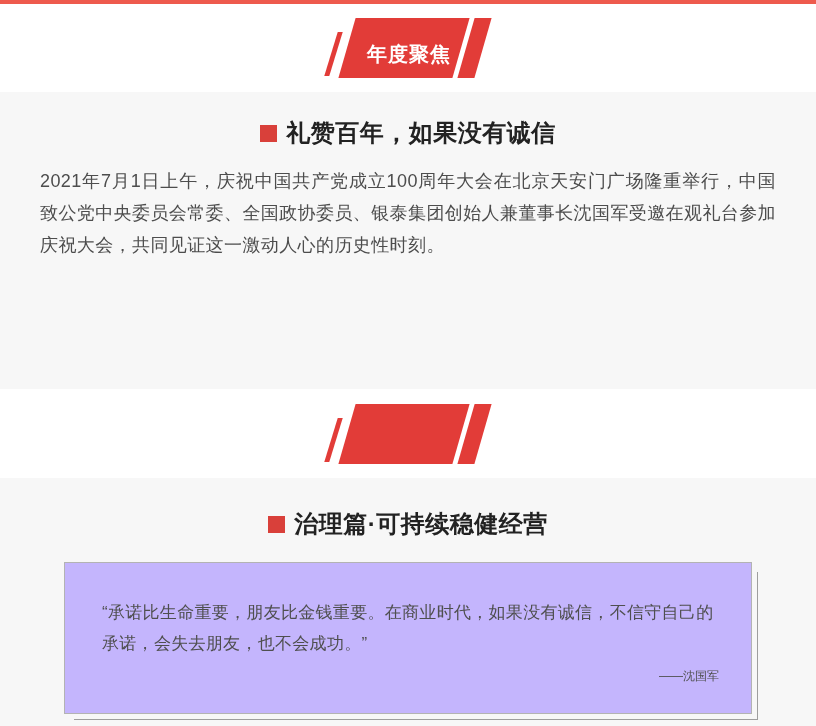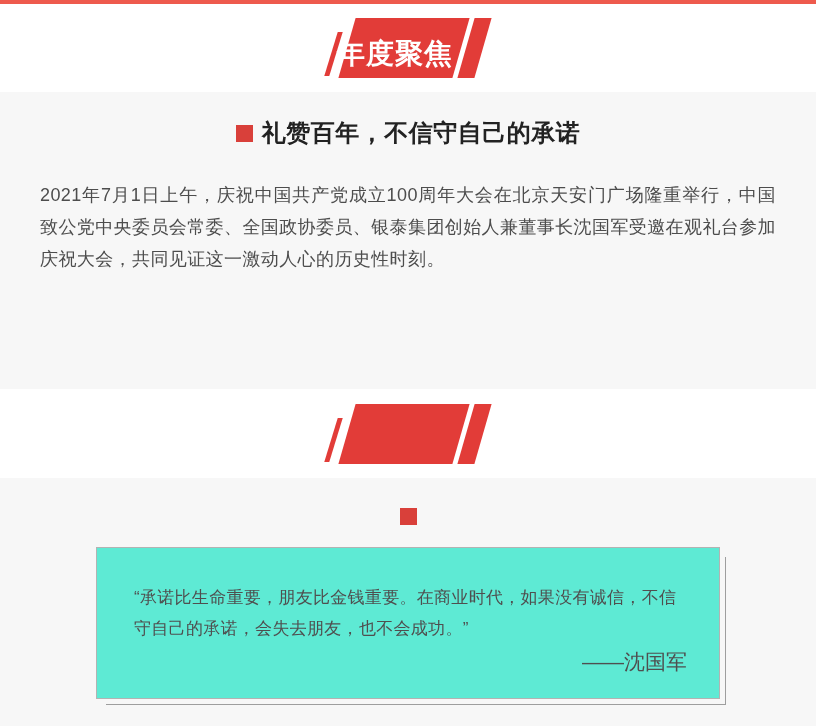--- a/index.html
+++ b/index.html
@@ -33,110 +33,111 @@
     width: 136px; height: 60px;
     background: #e23c38;
     transform: skewX(-16deg);
   }
   .badge-slash {
     position: absolute; right: 17px; top: -2px;
     width: 5px; height: 64px;
     background: #ffffff;
   }
   .badge-label {
-    position: absolute; left: 4px; top: 0;
+    position: absolute; left: 18px; top: 0;
     width: 136px; height: 72px;
     display: flex; align-items: center; justify-content: center;
     padding-right: 12px;
-    color: #ffffff; font-size: 28px; font-weight: bold; letter-spacing: 1px;
+    color: #ffffff; font-size: 20px; font-weight: bold; letter-spacing: 1px;
   }
 
   
   .section { background: #f7f7f7; padding: 0 40px; }
   .section-1 { height: 297px; }
   .section-2 { height: 248px; }
 
   .heading {
     display: flex; align-items: center; justify-content: center; gap: 9px;
     font-size: 24px; font-weight: bold; color: #222222; letter-spacing: 0.5px;
   }
   .section-1 .heading { padding-top: 25px; }
   .section-2 .heading { padding-top: 30px; }
   .heading-square { width: 17px; height: 17px; background: #d9403a; flex: none; }
 
-  .body-text { margin-top: 30px; }
+  .body-text { margin-top: 16px; }
   .body-text p {
     margin: 0;
     font-size: 18px; line-height: 32px; color: #4d4d4d;
     text-align: justify; letter-spacing: 0.4px;
   }
 
   
   .quote-box {
     position: relative;
-    width: 624px; height: 152px;
+    width: 688px; height: 152px;
     margin: 22px auto 0;
     border: 1px solid #b3b3b3;
-    background: #5eead4;
+    background: #c4b5fd;
     padding: 34px 30px 0 37px;
   }
   .quote-box::after {
     content: "";
     position: absolute;
     top: 9px; left: 9px; right: -7px; bottom: -7px;
     border-right: 1px solid #9e9e9e;
     border-bottom: 1px solid #9e9e9e;
     pointer-events: none;
   }
   .quote-text {
     margin: 0;
     font-size: 17px; line-height: 31px; color: #4f4f4f;
     letter-spacing: 0.3px;
   }
   .attribution {
     margin-top: 2px; padding-right: 2px;
     text-align: right;
-    font-size: 21px; line-height: 31px; color: #4f4f4f;
+    font-size: 12px; line-height: 31px; color: #4f4f4f;
   }
 </style>
 </head>
 <body>
 
 <div class="top-bar"></div>
 
 <div class="band band-1">
   <div class="badge">
     <div class="badge-stripe"></div>
     <div class="badge-body">
       <div class="badge-slash"></div>
     </div>
     <div class="badge-label">年度聚焦</div>
   </div>
 </div>
 
 <div class="section section-1">
   <div class="heading">
     <span class="heading-square"></span>
-    <span>礼赞百年，不信守自己的承诺</span>
+    <span>礼赞百年，如果没有诚信</span>
   </div>
   <div class="body-text">
     <p>2021年7月1日上午，庆祝中国共产党成立100周年大会在北京天安门广场隆重举行，中国致公党中央委员会常委、全国政协委员、银泰集团创始人兼董事长沈国军受邀在观礼台参加庆祝大会，共同见证这一激动人心的历史性时刻。</p>
   </div>
 </div>
 
 <div class="band band-2">
   <div class="badge">
     <div class="badge-stripe"></div>
     <div class="badge-body">
       <div class="badge-slash"></div>
     </div>
   </div>
 </div>
 
 <div class="section section-2">
   <div class="heading">
     <span class="heading-square"></span>
+    <span>治理篇·可持续稳健经营</span>
   </div>
   <div class="quote-box">
     <p class="quote-text">“承诺比生命重要，朋友比金钱重要。在商业时代，如果没有诚信，不信守自己的承诺，会失去朋友，也不会成功。”</p>
     <div class="attribution">——沈国军</div>
   </div>
 </div>
 
 </body></html>

